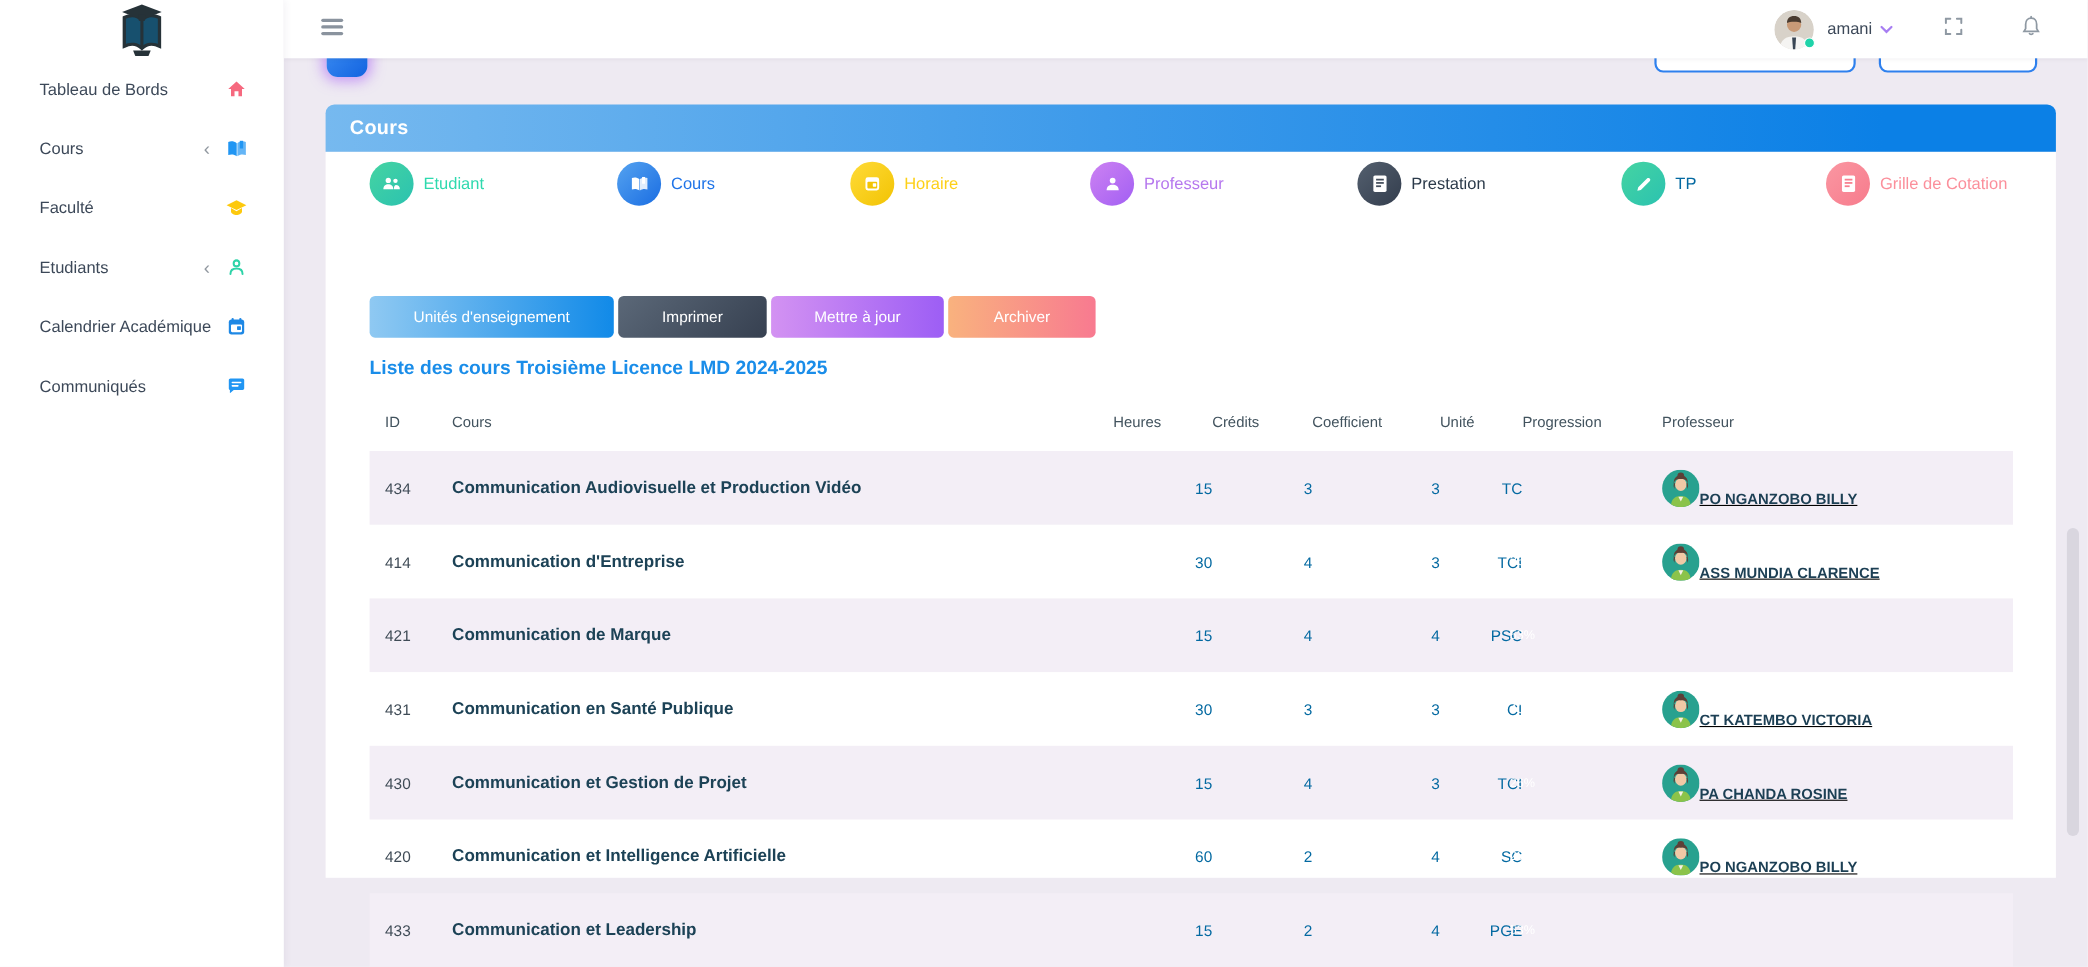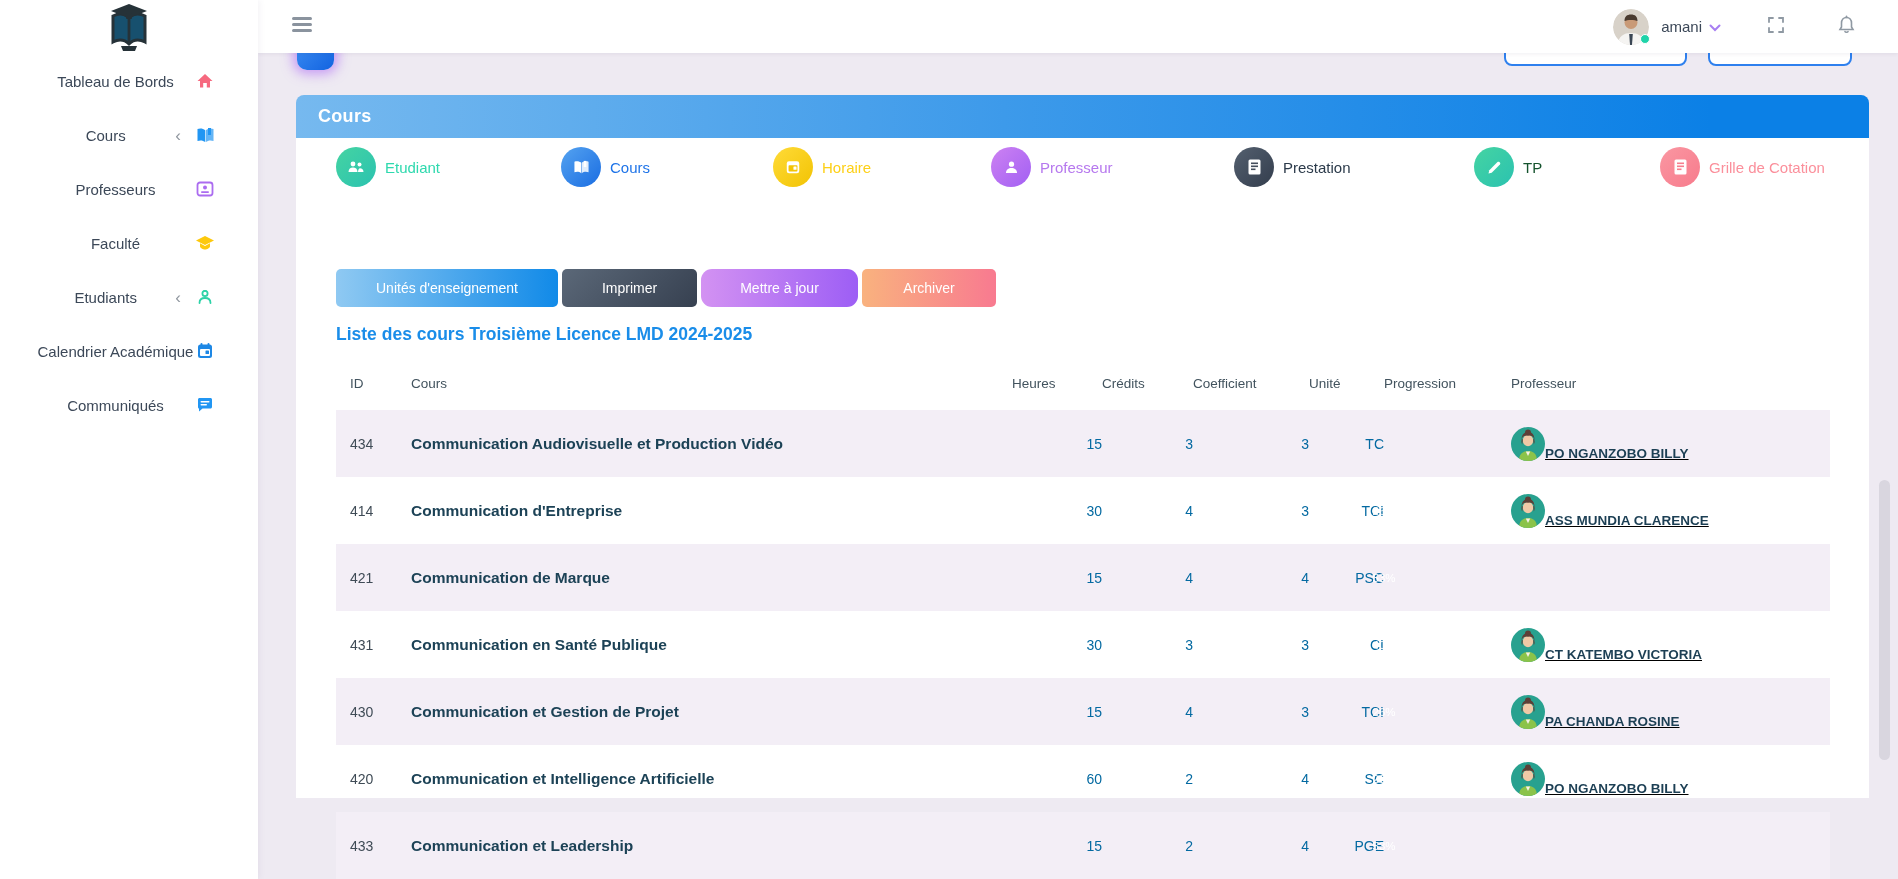--- a/index.html
+++ b/index.html
@@ -4,21 +4,21 @@
 <style>
   * { margin:0; padding:0; box-sizing:border-box; }
   html,body { width:1898px; height:879px; overflow:hidden; }
   body { font-family:"Liberation Sans", sans-serif; background:#eeeaf2; position:relative; }
 
   
   .sidebar { position:absolute; left:0; top:0; width:258px; height:879px; background:#ffffff;
              box-shadow:2px 0 6px rgba(80,60,120,0.06); z-index:20; }
   .logo-wrap { width:100%; height:52px; display:flex; justify-content:center; align-items:flex-start; padding-top:2px; }
   .nav { margin-top:2px; }
-  .nav-item { display:flex; align-items:center; height:54px; padding:0 43px 0 36px; cursor:pointer;text-align:center; }
+  .nav-item { display:flex; align-items:center; height:54px; padding:0 33px 0 36px; cursor:pointer; }
   .nav-item .lbl { flex:1; font-size:15px; color:#3c4858; }
   .nav-item .chev { color:#90979f; font-size:17px; margin-right:14px; line-height:1; }
   .nav-item .ic { width:20px; height:20px; display:flex; align-items:center; justify-content:center; }
 
   
   .topbar { position:absolute; left:258px; top:0; right:0; height:53px; background:#ffffff;
             box-shadow:0 1px 4px rgba(60,50,90,0.08); z-index:10; }
   .hamburger { position:absolute; left:34px; top:17px; width:20px; height:16px; cursor:pointer; }
   .hamburger span { display:block; height:2.5px; background:#8a939e; border-radius:2px; margin-bottom:3.5px; }
   .user-cluster { position:absolute; right:0; top:0; height:53px; display:flex; align-items:center; }
@@ -56,21 +56,21 @@
   .c-yellow { background:linear-gradient(135deg,#ffdb38,#f2c303); }
   .c-purple { background:linear-gradient(135deg,#cd82f2,#a25ff3); }
   .c-slate  { background:linear-gradient(135deg,#54606f,#333d4d); }
   .c-pink   { background:linear-gradient(135deg,#fa97a2,#f77b8c); }
 
   
   .act { position:absolute; top:131px; height:38px; border:none; border-radius:5px; color:#fff;
          font-size:14px; font-family:"Liberation Sans",sans-serif; cursor:pointer; }
   .act.a1 { left:40px;  width:222px; background:linear-gradient(90deg,#8fc9f2,#118ae8); }
   .act.a2 { left:266px; width:135px; background:linear-gradient(135deg,#5b6878,#364050); }
-  .act.a3 { left:405px; width:157px; background:linear-gradient(90deg,#d392f2,#9d5ef5);border-radius:11px; }
+  .act.a3 { left:405px; width:157px; background:linear-gradient(90deg,#d392f2,#9d5ef5); }
   .act.a4 { left:566px; width:134px; background:linear-gradient(90deg,#f9b27e,#f87a90); }
 
   .list-title { position:absolute; left:40px; top:186px; font-size:17.5px; font-weight:bold; color:#1a8de9; }
 
   
   .grid-row { display:grid; grid-template-columns:61px 601px 90px 91px 116px 75px 127px 1fr;
               align-items:center; padding-left:14px; }
   .thead { position:absolute; left:40px; top:228px; width:1494px; height:34px;
            font-size:13.5px; color:#42535e; }
   .tbody { position:absolute; left:40px; top:272px; width:1494px; }
@@ -119,30 +119,20 @@
       <span class="chev">‹</span>
       <span class="ic">
         <svg width="19" height="17" viewBox="0 0 19 17">
             <path d="M1.5 2 C4 1 7 1.3 9.2 3.2 L9.2 15 C7 13.2 4 13 1.5 14 Z" fill="#2196f3"></path>
             <path d="M17.5 2 C15 1 12 1.3 9.8 3.2 L9.8 15 C12 13.2 15 13 17.5 14 Z" fill="#64b5f6"></path>
             <rect x="12" y="1" width="3" height="7" fill="#2196f3"></rect>
           </svg>
       </span>
     </div>
 
-    <div class="nav-item">
-      <span class="lbl">Professeurs</span>
-      <span class="ic">
-        <svg width="18" height="18" viewBox="0 0 18 18">
-            <rect x="1.5" y="2.5" width="15" height="13" rx="2.5" fill="none" stroke="#ab6cf0" stroke-width="1.8"></rect>
-            <circle cx="9" cy="7.5" r="2" fill="#ab6cf0"></circle>
-            <rect x="5" y="11.2" width="8" height="1.8" rx="0.9" fill="#ab6cf0"></rect>
-          </svg>
-      </span>
-    </div>
 
     <div class="nav-item">
       <span class="lbl">Faculté</span>
       <span class="ic">
         <svg width="20" height="16" viewBox="0 0 20 16">
             <polygon points="10,1 19,5.5 10,10 1,5.5" fill="#fdc90d"></polygon>
             <path d="M5 8.2 L5 11.5 C5 13 8 14.5 10 14.5 C12 14.5 15 13 15 11.5 L15 8.2 L10 11 Z" fill="#fdc90d"></path>
           </svg>
       </span>
     </div>
@@ -291,21 +281,21 @@
     </span>
     <span class="tl" style="color:#2b3a4a">Prestation</span>
   </div>
 
   <div class="tab" style="left:1178px">
     <span class="circ c-teal">
       <svg width="15" height="15" viewBox="0 0 15 15" fill="#fff">
           <path d="M1.5 13.5 L2.3 10.3 L10.5 2.1 C11 1.6 11.9 1.6 12.4 2.1 L12.9 2.6 C13.4 3.1 13.4 4 12.9 4.5 L4.7 12.7 Z"></path>
         </svg>
     </span>
-    <span class="tl" style="color:#14532d">TP</span>
+    <span class="tl" style="color:#0369a1">TP</span>
   </div>
 
   <div class="tab" style="left:1364px">
     <span class="circ c-pink">
       <svg width="13" height="16" viewBox="0 0 13 16">
           <rect x="0.5" y="0.5" width="12" height="15" rx="1.5" fill="#fff"></rect>
           <rect x="3" y="3.5" width="7" height="1.6" fill="#f77e8e"></rect>
           <rect x="3" y="6.5" width="7" height="1.6" fill="#f77e8e"></rect>
           <rect x="3" y="9.5" width="4.5" height="1.6" fill="#f77e8e"></rect>
         </svg>

